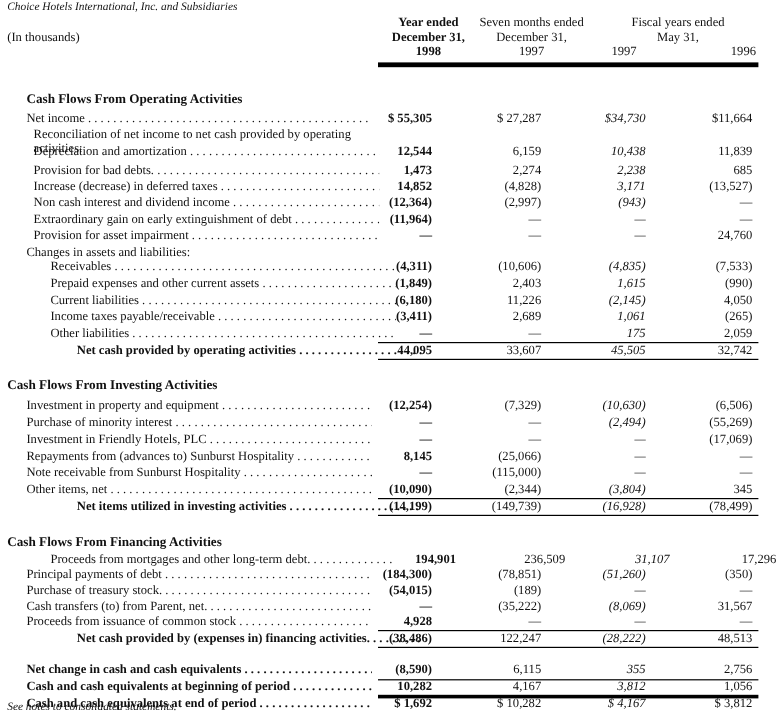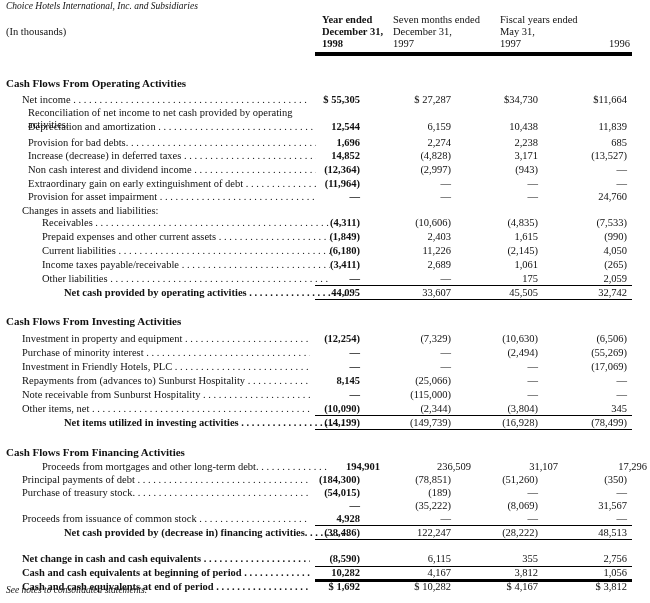--- a/index.html
+++ b/index.html
@@ -1,36 +1,36 @@
 <!DOCTYPE html>
 <html><head>
 <meta charset="utf-8">
 <style>
   html,body{margin:0;padding:0;background:#fff;}
   body{width:650px;height:603px;position:relative;overflow:hidden;font-family:"Liberation Serif","DejaVu Serif",serif;color:#111;font-size:10.5px;}
   .company{position:absolute;left:6px;top:1px;font-style:italic;font-size:9.5px;}
   .units{position:absolute;left:6px;top:26px;font-size:10.5px;}
-  .hdr{position:absolute;top:14px;line-height:12px;font-size:10.5px;}
+  .hdr{position:absolute;top:14px;text-align:center;line-height:12px;font-size:10.5px;}
   .hdr.b{font-weight:bold;}
   .rule-thick{position:absolute;left:315px;width:317px;height:4px;background:#000;}
   .rule{position:absolute;height:1px;background:#000;}
   .row{position:absolute;left:6px;width:626px;height:14px;line-height:14px;}
   .lab{position:absolute;left:16px;white-space:nowrap;overflow:hidden;}
   .lab.dots::after{content:" . . . . . . . . . . . . . . . . . . . . . . . . . . . . . . . . . . . . . . . . . . . . . . . . . . . . . . . . . . . . . . . . . . . . . . . . . . . . . . . . .";}
   .lab.dots{width:288px;}
   .lab.wrap{white-space:normal;width:300px;line-height:12px;}
   .ind1{padding-left:6px;}
   .ind2{padding-left:20px;}
   .ind3{padding-left:42px;}
   .bold{font-weight:bold;}
   .sec{font-weight:bold;font-size:11px;}
   .v{position:absolute;text-align:right;white-space:nowrap;}
   .c1{right:272px;} 
   .c2{right:181px;}
-  .c3{right:94px;}
+  .c3{right:94px;font-style:italic;}
   .c4{right:5px;}
   .v.c1{font-weight:bold;}
   .foot{position:absolute;left:6px;top:585px;font-style:italic;font-size:9.5px;}
 </style>
 </head>
 <body>
 
 <div class="company">Choice Hotels International, Inc. and Subsidiaries</div>
 <div class="units">(In thousands)</div>
 
@@ -46,41 +46,41 @@
 </div>
 <div class="hdr" style="left:500px;width:130px;">
   <div>Fiscal years ended</div>
   <div>May 31,</div>
 </div>
 <div class="hdr" style="left:500px;top:38px;width:40px;">1997</div>
 <div class="hdr" style="left:590px;top:38px;width:40px;text-align:right;">1996</div>
 <div class="rule-thick" style="top:52px;"></div>
 
 <div id="body-rows">
-    <div class="row sec" style="top: 76px;">Cash Flows From Operating Activities</div>
+    <div class="row sec" style="top: 76px; margin-left: 16px;">Cash Flows From Operating Activities</div>
     <div class="row" style="top: 93px;">
       <span class="lab dots">Net income</span>
       <span class="v c1">$ 55,305</span>
       <span class="v c2">$ 27,287</span>
       <span class="v c3">$34,730</span>
       <span class="v c4">$11,664</span>
     </div>
     <div class="row" style="top: 107px; height: 28px;">
       <span class="lab ind1 wrap">Reconciliation of net income to net cash provided by operating activities:</span>
     </div>
     <div class="row" style="top: 120px;">
       <span class="lab dots ind1">Depreciation and amortization</span>
       <span class="v c1">12,544</span>
       <span class="v c2">6,159</span>
       <span class="v c3">10,438</span>
       <span class="v c4">11,839</span>
     </div>
     <div class="row" style="top: 136px;">
       <span class="lab dots ind1">Provision for bad debts.</span>
-      <span class="v c1">1,696</span>
+      <span class="v c1">1,473</span>
       <span class="v c2">2,274</span>
       <span class="v c3">2,238</span>
       <span class="v c4">685</span>
     </div>
     <div class="row" style="top: 149px;">
       <span class="lab dots ind1">Increase (decrease) in deferred taxes</span>
       <span class="v c1">14,852</span>
       <span class="v c2">(4,828)</span>
       <span class="v c3">3,171</span>
       <span class="v c4">(13,527)</span>
@@ -221,35 +221,36 @@
       <span class="v c4">(350)</span>
     </div>
     <div class="row" style="top: 486px;">
       <span class="lab dots">Purchase of treasury stock.</span>
       <span class="v c1">(54,015)</span>
       <span class="v c2">(189)</span>
       <span class="v c3">—</span>
       <span class="v c4">—</span>
     </div>
     <div class="row" style="top: 499px;">
+      <span class="lab dots">Cash transfers (to) from Parent, net.</span>
       <span class="v c1">—</span>
       <span class="v c2">(35,222)</span>
       <span class="v c3">(8,069)</span>
       <span class="v c4">31,567</span>
     </div>
     <div class="row" style="top: 512px;">
       <span class="lab dots">Proceeds from issuance of common stock</span>
       <span class="v c1">4,928</span>
       <span class="v c2">—</span>
       <span class="v c3">—</span>
       <span class="v c4">—</span>
     </div>
     <div class="rule" style="top: 525px; left: 315px; width: 317px;"></div>
     <div class="row" style="top: 526px;">
-      <span class="lab dots ind3 bold">Net cash provided by (decrease in) financing activities.</span>
+      <span class="lab dots ind3 bold">Net cash provided by (expenses in) financing activities.</span>
       <span class="v c1">(38,486)</span>
       <span class="v c2">122,247</span>
       <span class="v c3">(28,222)</span>
       <span class="v c4">48,513</span>
     </div>
     <div class="rule" style="top: 539px; left: 315px; width: 317px;"></div>
     <div class="row" style="top: 552px;">
       <span class="lab dots bold">Net change in cash and cash equivalents</span>
       <span class="v c1">(8,590)</span>
       <span class="v c2">6,115</span>

